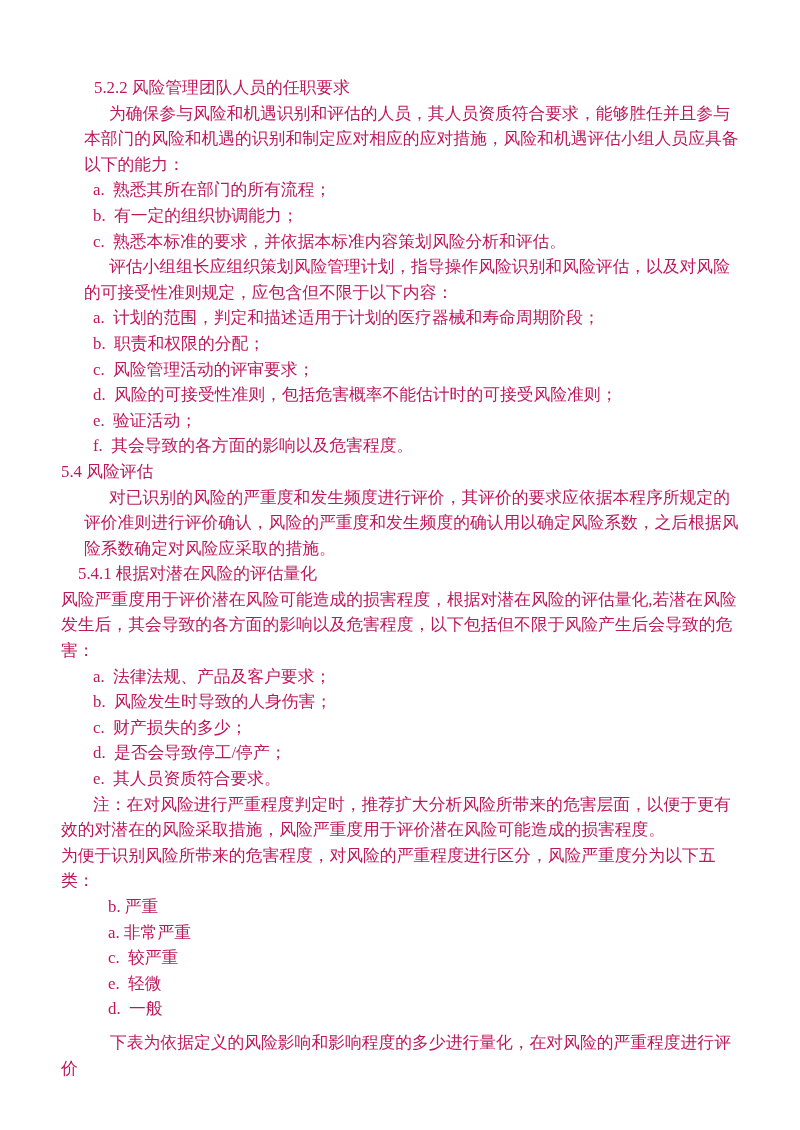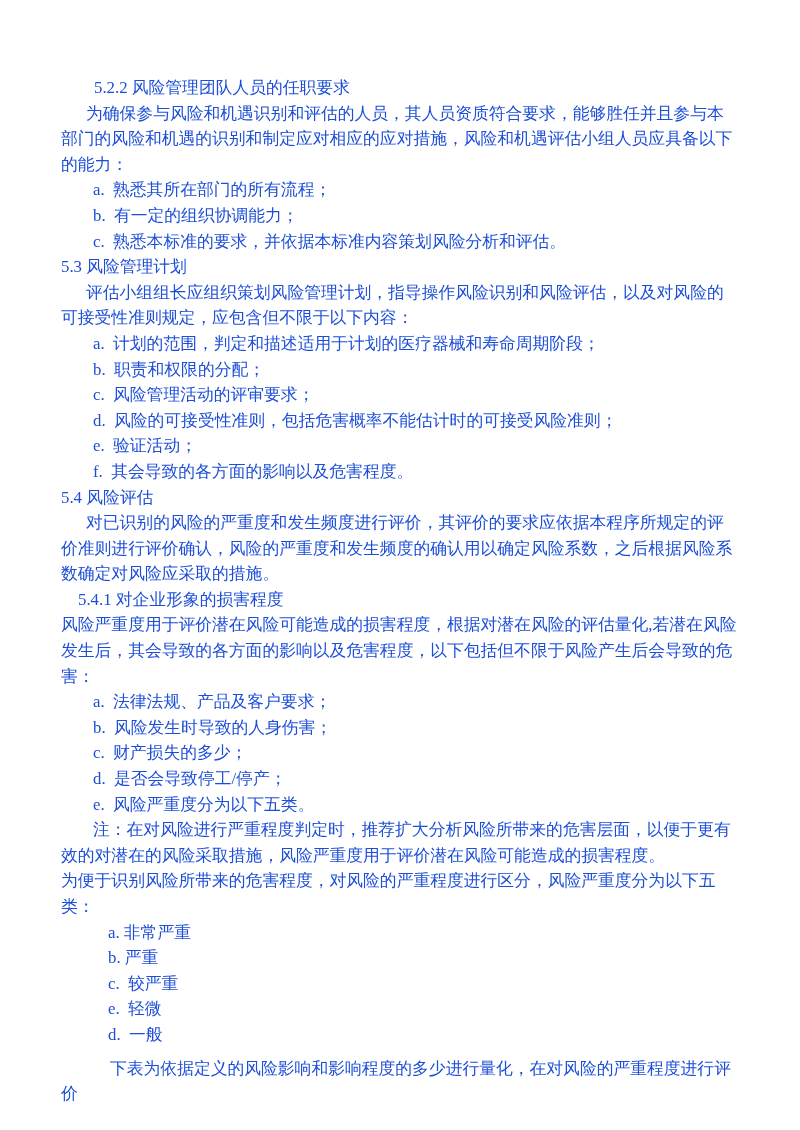--- a/index.html
+++ b/index.html
@@ -20,57 +20,56 @@
     font-size: 16.8px;
     line-height: 25.6px;
     text-align: left;
   }
   .block { margin: 0; white-space: pre-wrap; }
   
   .h-main  { padding-left: 0; }
   .h-sub   { padding-left: 33px; }
   .h-sub2  { padding-left: 17px; }
   
-  .p-indent { text-indent: 25px; }
+  .p-indent { text-indent: 25px; margin-left: 23px; }
   .p-flush  { text-indent: 0; }
   .p-note   { text-indent: 32px; }
   .p-last   { text-indent: 49px; margin-top: 8px; }
   
   .li  { padding-left: 32px; }
   .li2 { padding-left: 47px; }
 </style>
 </head>
 <body style="background: rgb(255, 255, 255);">
 
-<div class="page" style="color: #1d4ed8;">
+<div class="page" style="color: #be185d;">
   <div>
       <div class="block h-sub">5.2.2 风险管理团队人员的任职要求</div>
       <div class="block p-indent">为确保参与风险和机遇识别和评估的人员，其人员资质符合要求，能够胜任并且参与本部门的风险和机遇的识别和制定应对相应的应对措施，风险和机遇评估小组人员应具备以下的能力：</div>
       <div class="block li">a.  熟悉其所在部门的所有流程；</div>
       <div class="block li">b.  有一定的组织协调能力；</div>
       <div class="block li">c.  熟悉本标准的要求，并依据本标准内容策划风险分析和评估。</div>
-      <div class="block h-main">5.3 风险管理计划</div>
       <div class="block p-indent">评估小组组长应组织策划风险管理计划，指导操作风险识别和风险评估，以及对风险的可接受性准则规定，应包含但不限于以下内容：</div>
       <div class="block li">a.  计划的范围，判定和描述适用于计划的医疗器械和寿命周期阶段；</div>
       <div class="block li">b.  职责和权限的分配；</div>
       <div class="block li">c.  风险管理活动的评审要求；</div>
       <div class="block li">d.  风险的可接受性准则，包括危害概率不能估计时的可接受风险准则；</div>
       <div class="block li">e.  验证活动；</div>
       <div class="block li">f.  其会导致的各方面的影响以及危害程度。</div>
       <div class="block h-main">5.4 风险评估</div>
       <div class="block p-indent">对已识别的风险的严重度和发生频度进行评价，其评价的要求应依据本程序所规定的评价准则进行评价确认，风险的严重度和发生频度的确认用以确定风险系数，之后根据风险系数确定对风险应采取的措施。</div>
-      <div class="block h-sub2">5.4.1 对企业形象的损害程度</div>
+      <div class="block h-sub2">5.4.1 根据对潜在风险的评估量化</div>
       <div class="block p-flush">风险严重度用于评价潜在风险可能造成的损害程度，根据对潜在风险的评估量化,若潜在风险发生后，其会导致的各方面的影响以及危害程度，以下包括但不限于风险产生后会导致的危害：</div>
       <div class="block li">a.  法律法规、产品及客户要求；</div>
       <div class="block li">b.  风险发生时导致的人身伤害；</div>
       <div class="block li">c.  财产损失的多少；</div>
       <div class="block li">d.  是否会导致停工/停产；</div>
-      <div class="block li">e.  风险严重度分为以下五类。</div>
+      <div class="block li">e.  其人员资质符合要求。</div>
       <div class="block p-note">注：在对风险进行严重程度判定时，推荐扩大分析风险所带来的危害层面，以便于更有效的对潜在的风险采取措施，风险严重度用于评价潜在风险可能造成的损害程度。</div>
       <div class="block p-flush">为便于识别风险所带来的危害程度，对风险的严重程度进行区分，风险严重度分为以下五类：</div>
+      <div class="block li2">b. 严重</div>
       <div class="block li2">a. 非常严重</div>
-      <div class="block li2">b. 严重</div>
       <div class="block li2">c.  较严重</div>
       <div class="block li2">e.  轻微</div>
       <div class="block li2">d.  一般</div>
       <div class="block p-last">下表为依据定义的风险影响和影响程度的多少进行量化，在对风险的严重程度进行评价</div>
     </div>
 </div>
 
 </body></html>

